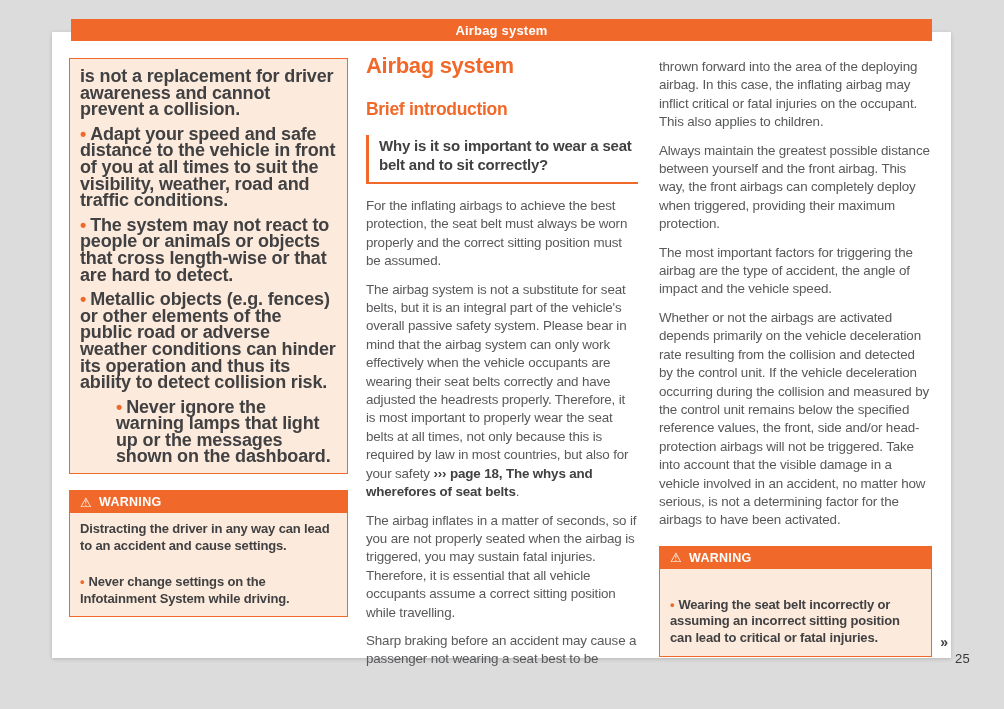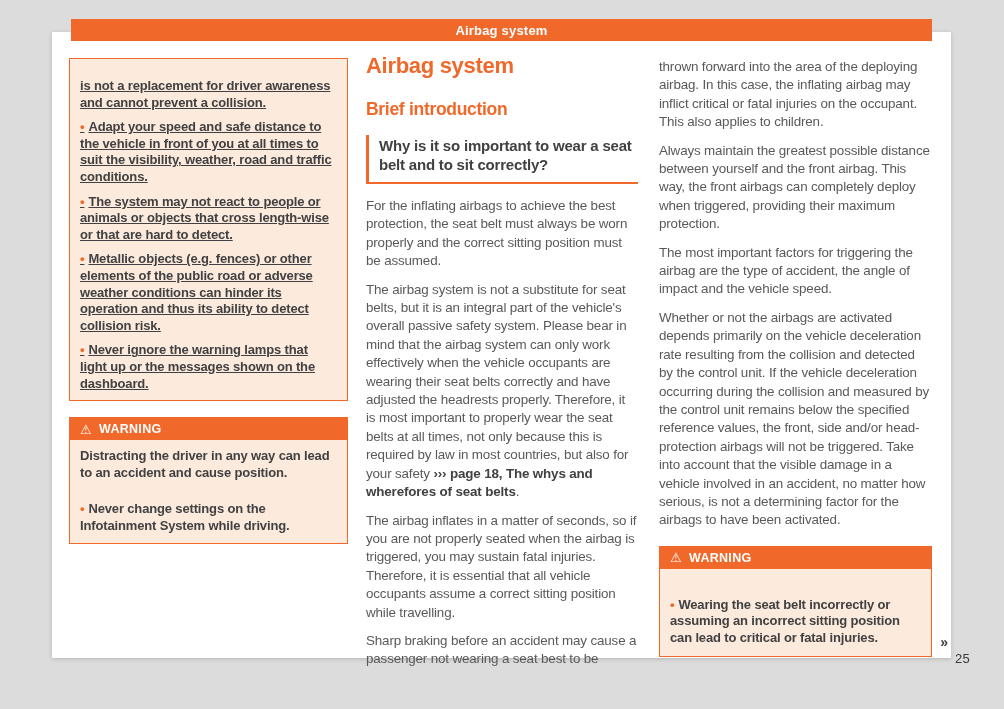--- a/index.html
+++ b/index.html
@@ -42,25 +42,25 @@
   .sec{
     border-left:3px solid var(--accent);
     border-bottom:2px solid var(--accent);
     padding:1px 0 8px 10px;margin:0 0 13px;
     font-size:15px;line-height:19px;font-weight:bold;color:var(--em-text);letter-spacing:-.2px;
   }
 
   
   .infobox{
     border:1px solid var(--accent);background:var(--box-bg);
-    padding:19px 10px 8px;color:var(--em-text);
-    font-size:13px;line-height:16.6px;font-weight:bold;letter-spacing:-.15px;text-decoration:underline;
+    padding:9px 10px 8px;color:var(--em-text);
+    font-size:18px;line-height:16.6px;font-weight:bold;letter-spacing:-.15px;
   }
   .infobox p{margin:0 0 8px;}
-  .infobox p:last-child{margin-bottom:0;}
+  .infobox p:last-child{margin-bottom:0;margin-left:36px;}
   .bullet{color:var(--accent);margin-right:4px;}
 
   
   .warnbox{border:1px solid var(--accent);background:var(--box-bg);margin-top:16px;position:relative;}
   .warnhead{
     background:var(--accent);color:#fff;height:22px;
     display:flex;align-items:center;gap:7px;padding:0 10px;
     font-size:12.5px;font-weight:bold;letter-spacing:.3px;
   }
   .warn-icon{font-size:13px;line-height:1;font-weight:normal;}
@@ -97,21 +97,21 @@
       <p><span class="bullet">•</span><span>Metallic objects (e.g. fences) or other elements of the public road or adverse weather conditions can hinder its operation and thus its ability to detect collision risk.</span></p>
       <p><span class="bullet">•</span><span>Never ignore the warning lamps that light up or the messages shown on the dashboard.</span></p>
     </div>
 
     <div class="warnbox">
       <div class="warnhead">
         <span class="warn-icon">⚠</span>
         <span>WARNING</span>
       </div>
       <div class="warnbody">
-        <p>Distracting the driver in any way can lead to an accident and cause position.</p>
+        <p>Distracting the driver in any way can lead to an accident and cause settings.</p>
         <p><span class="bullet">•</span><span>Never change settings on the Infotainment System while driving.</span></p>
       </div>
     </div>
   </div>
 
   <div class="col col2">
     <h1 class="doc-title">Airbag system</h1>
     <h2 class="doc-sub">Brief introduction</h2>
     <div class="sec">Why is it so important to wear a seat belt and to sit correctly?</div>
 

